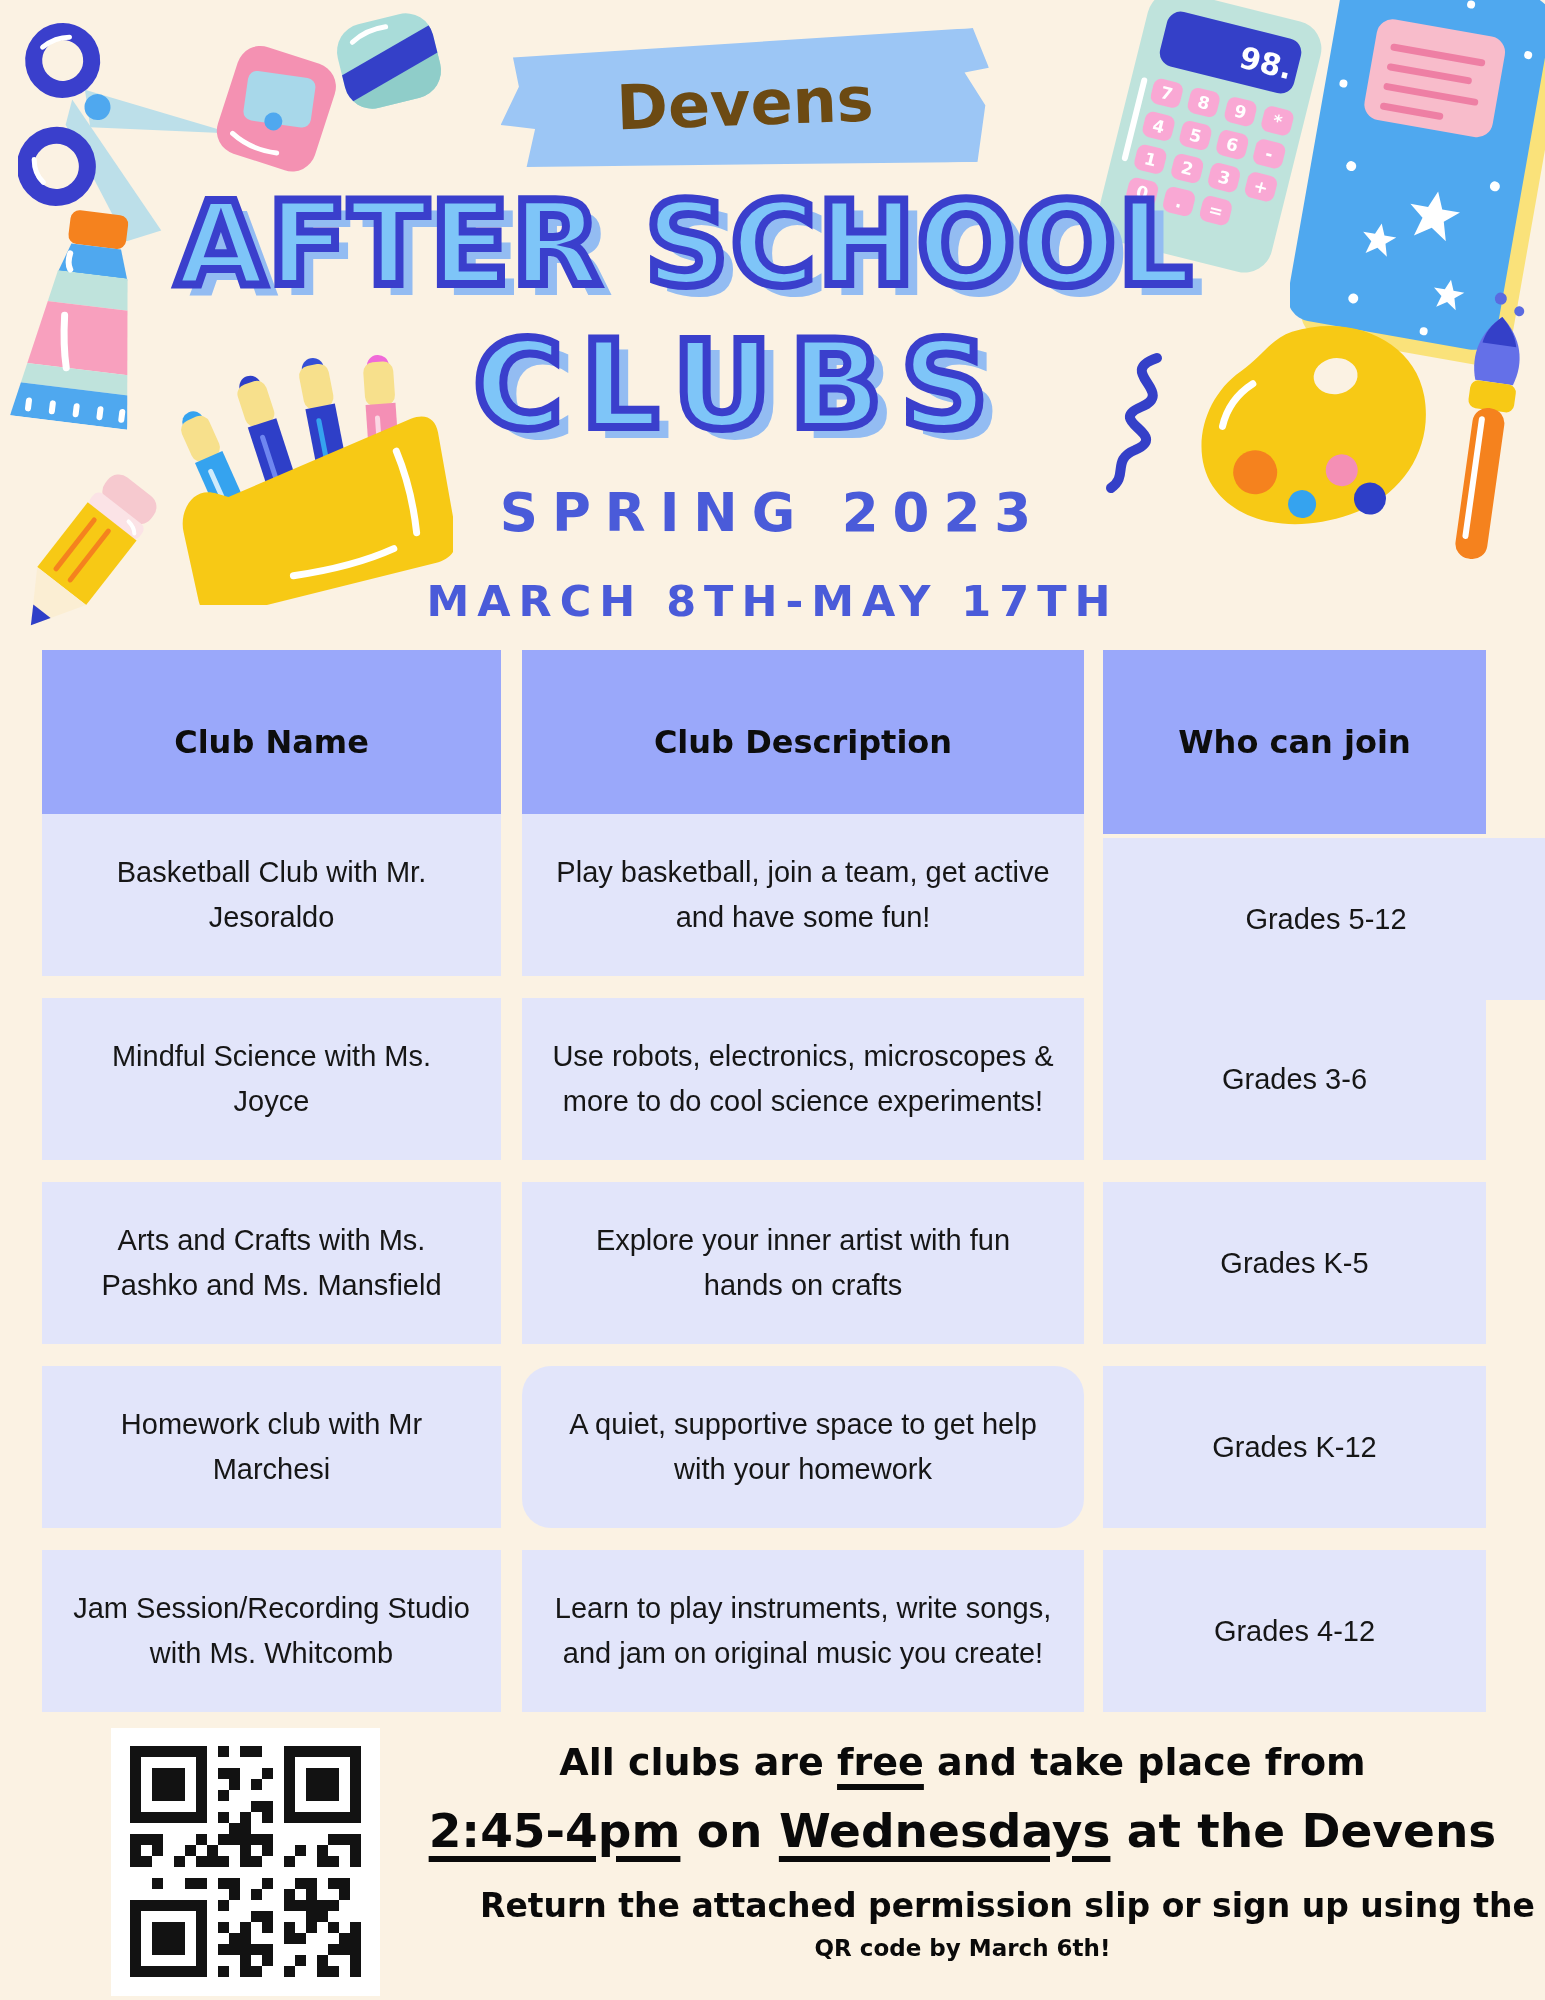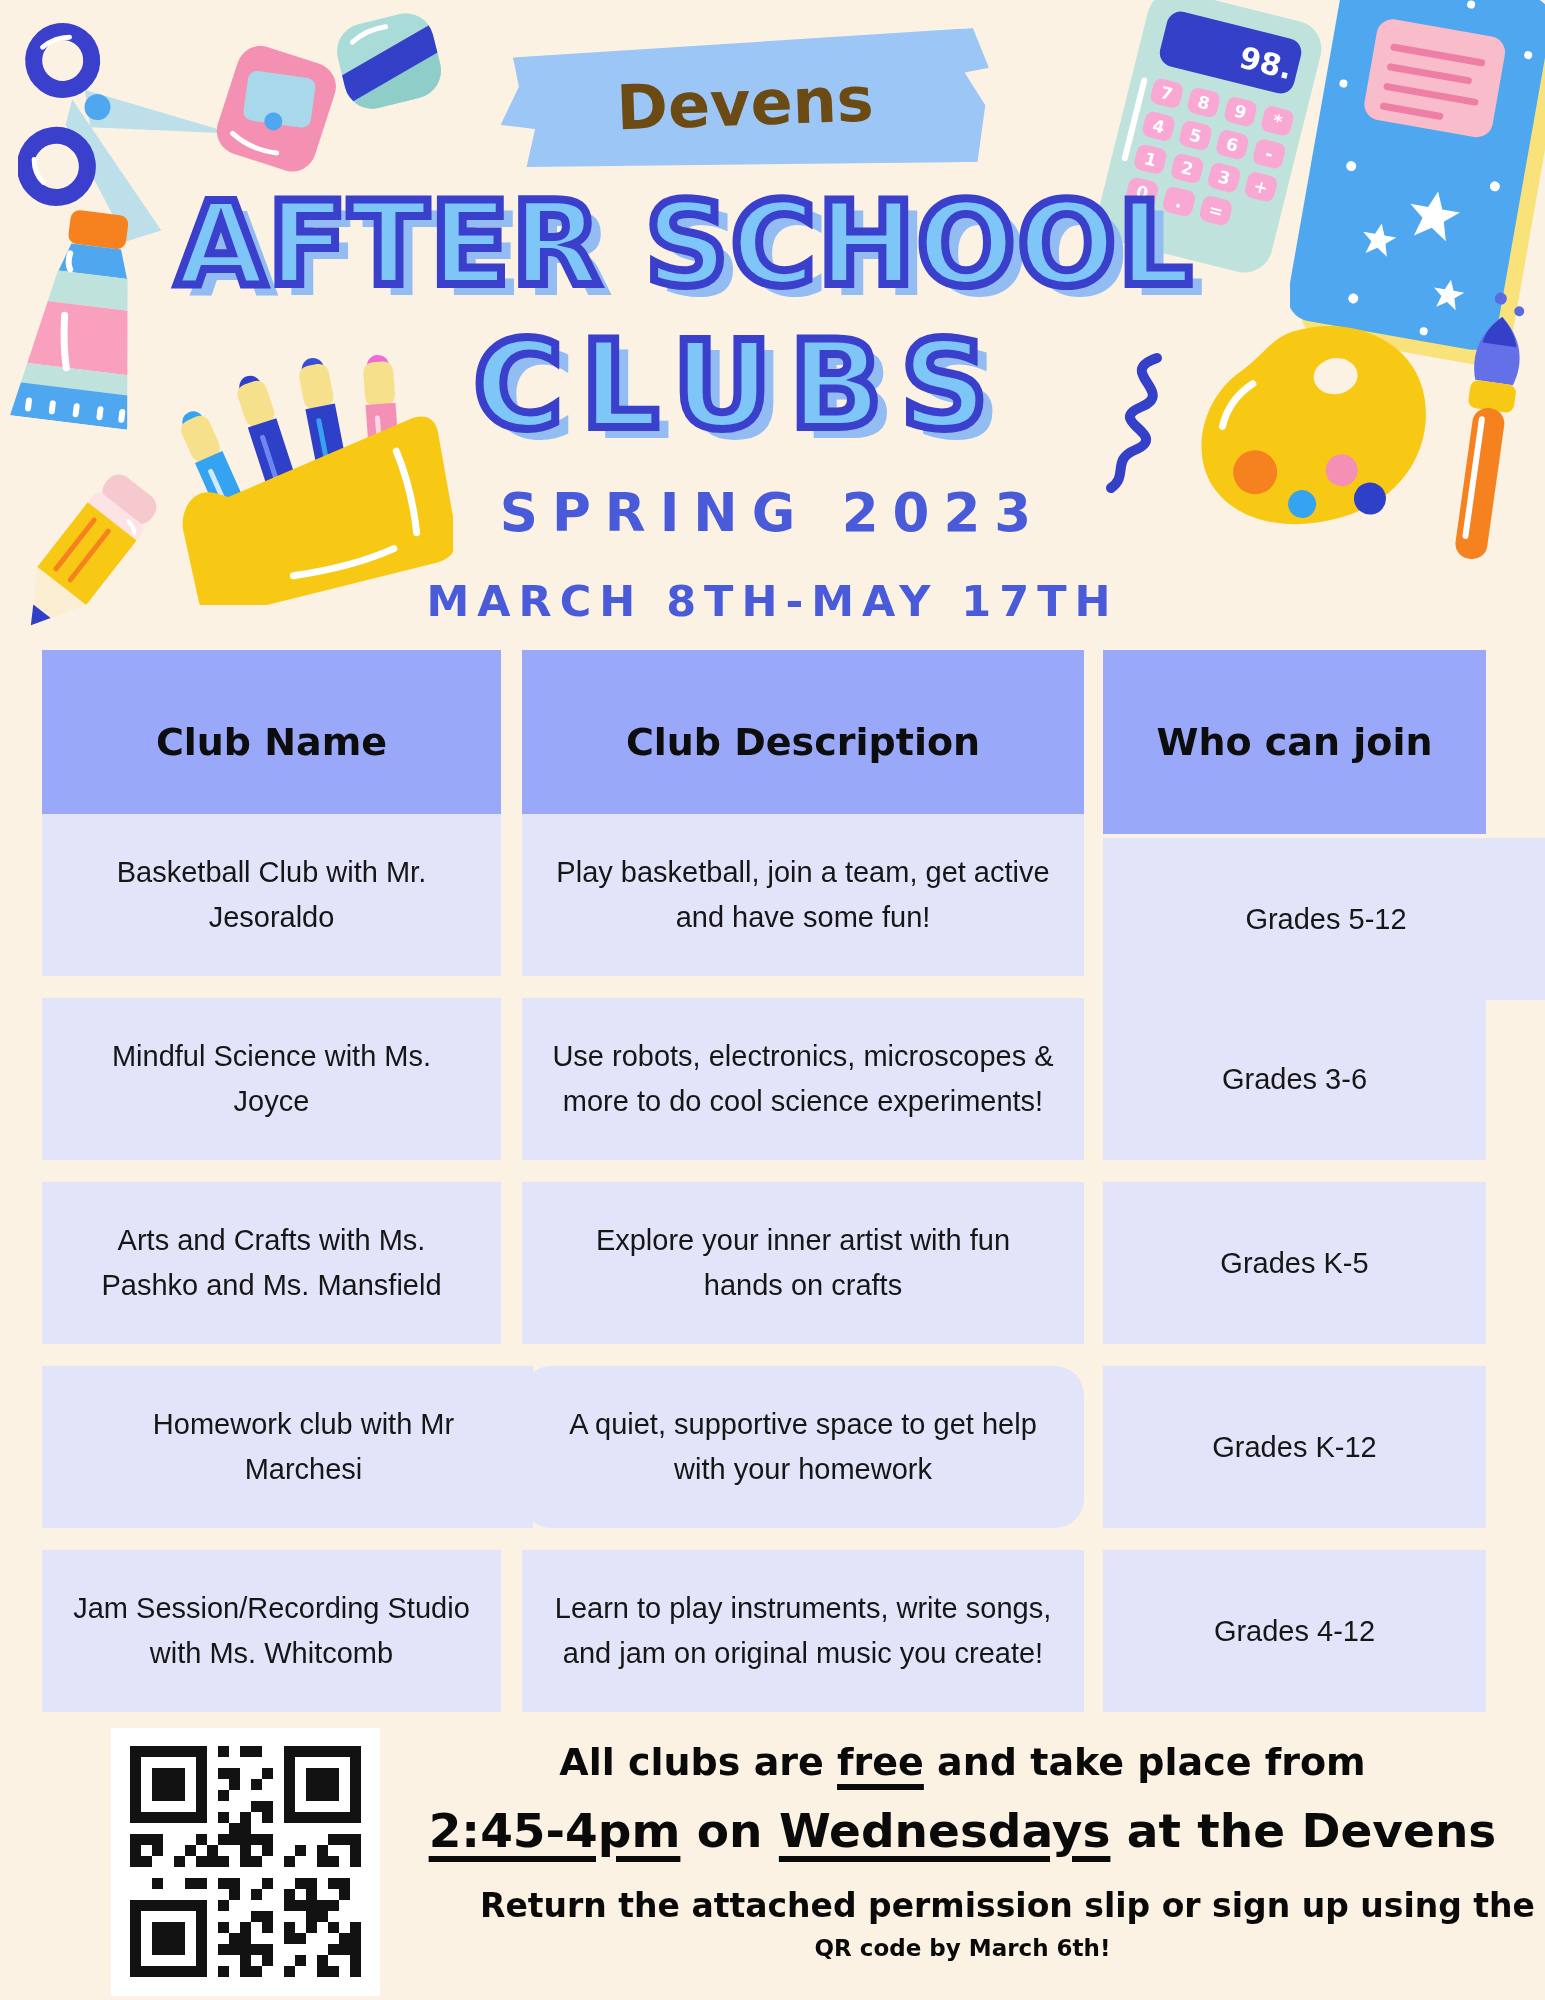--- a/index.html
+++ b/index.html
@@ -17,21 +17,21 @@
             color:#7EC5F8;-webkit-text-stroke:8px #3A3FCC;text-shadow:13px 11px 0 #93BCF2;}
   .line1{top:176px;left:-40px;width:1450px;font-size:116px;letter-spacing:2px;}
   .line2{top:314px;left:0px;width:1480px;font-size:122px;letter-spacing:18px;}
   .season{position:absolute;top:482px;left:0;width:1545px;text-align:center;
           font-family:"DejaVu Sans",sans-serif;font-weight:700;font-size:53px;letter-spacing:14px;color:#4A5BD9;}
   .dates{position:absolute;top:576px;left:0;width:1545px;text-align:center;
          font-family:"DejaVu Sans",sans-serif;font-weight:700;font-size:43px;letter-spacing:8px;color:#4A5BD9;}
 
   
   .hcell{position:absolute;top:650px;height:184px;background:#9AA8FA;display:flex;align-items:center;
-         justify-content:center;font-family:"DejaVu Sans",sans-serif;font-weight:700;font-size:38px;color:#0D0D0D;}
+         justify-content:center;font-family:"DejaVu Sans",sans-serif;font-weight:700;font-size:32px;color:#0D0D0D;}
   .h1{left:42px;width:459px;} .h2{left:522px;width:562px;} .h3{left:1103px;width:383px;}
   .cell{position:absolute;height:162px;background:#E2E5FA;display:flex;align-items:center;justify-content:center;
         text-align:center;font-size:29px;line-height:1.55;color:#161616;white-space:pre-line;}
 
   
   .qrbox{position:absolute;left:111px;top:1728px;width:269px;height:268px;background:#ffffff;}
   .footer{position:absolute;left:390px;top:1738px;width:1145px;text-align:center;color:#0A0A0A;
           font-family:"DejaVu Sans",sans-serif;font-weight:700;}
   .fl1{font-size:38px;line-height:1.28;}
   .fl2{font-size:47px;line-height:1.28;margin-top:14px;}
@@ -267,21 +267,21 @@
       <div class="cell" style="left: 42px; width: 459px; top: 998px;">Mindful Science with Ms.
 Joyce</div>
       <div class="cell" style="left: 522px; width: 562px; top: 998px;">Use robots, electronics, microscopes &amp;
 more to do cool science experiments!</div>
       <div class="cell" style="left: 1103px; width: 383px; top: 998px;">Grades 3-6</div>
       <div class="cell" style="left: 42px; width: 459px; top: 1182px;">Arts and Crafts with Ms.
 Pashko and Ms. Mansfield</div>
       <div class="cell" style="left: 522px; width: 562px; top: 1182px;">Explore your inner artist with fun
 hands on crafts</div>
       <div class="cell" style="left: 1103px; width: 383px; top: 1182px;">Grades K-5</div>
-      <div class="cell" style="left: 42px; width: 459px; top: 1366px; padding-left: 32px;">Homework club with Mr
+      <div class="cell" style="left: 42px; width: 459px; top: 1366px;">Homework club with Mr
 Marchesi</div>
       <div class="cell" style="left: 522px; width: 562px; top: 1366px; border-radius: 29px;">A quiet, supportive space to get help
 with your homework</div>
       <div class="cell" style="left: 1103px; width: 383px; top: 1366px;">Grades K-12</div>
       <div class="cell" style="left: 42px; width: 459px; top: 1550px;">Jam Session/Recording Studio
 with Ms. Whitcomb</div>
       <div class="cell" style="left: 522px; width: 562px; top: 1550px;">Learn to play instruments, write songs,
 and jam on original music you create!</div>
       <div class="cell" style="left: 1103px; width: 383px; top: 1550px;">Grades 4-12</div>
     </div>

